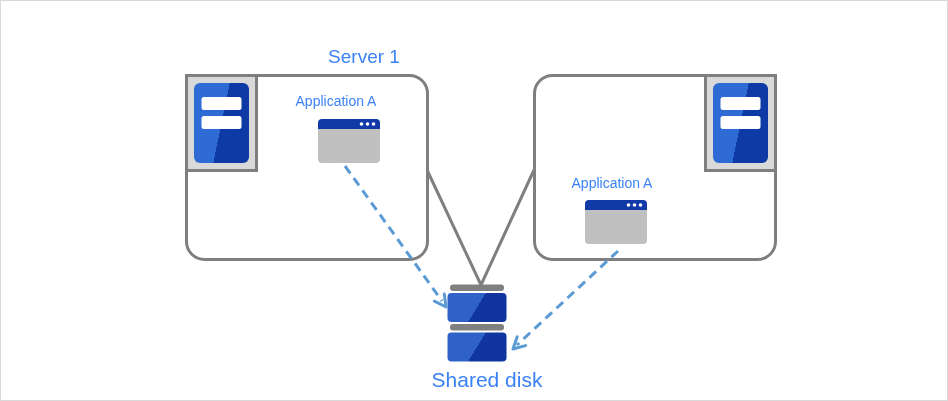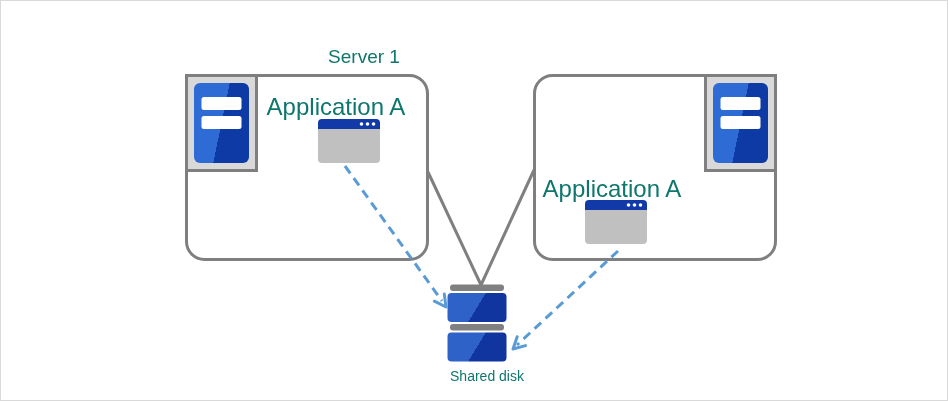--- a/index.html
+++ b/index.html
@@ -13,28 +13,28 @@
     font-family: "Liberation Sans", sans-serif;
     overflow: hidden;
   }
   #diagram-svg {
     position: absolute;
     left: 0; top: 0;
     width: 948px; height: 401px;
   }
   .label {
     position: absolute;
-    color: #0f766e;
+    color: #3b82f6;
     text-align: center;
     line-height: 1.15;
     white-space: nowrap;
   }
   .node-title { font-size: 19px; }
-  .app-label  { font-size: 24px; }
-  .disk-label { font-size: 14px; }
+  .app-label  { font-size: 14px; }
+  .disk-label { font-size: 21px; }
   .box-stroke     { fill: #ffffff; stroke-width: 3; }
   .frame-stroke   { stroke-width: 3; }
   .connector      { fill: none; stroke-width: 3; }
   .dashed-arrow   { fill: none; stroke-width: 3; stroke-dasharray: 9 6; }
   .arrow-head     { fill: none; stroke-width: 3; stroke-linecap: round; stroke-linejoin: round; }
 </style>
 </head>
 <body>
 
 <div id="canvas">

